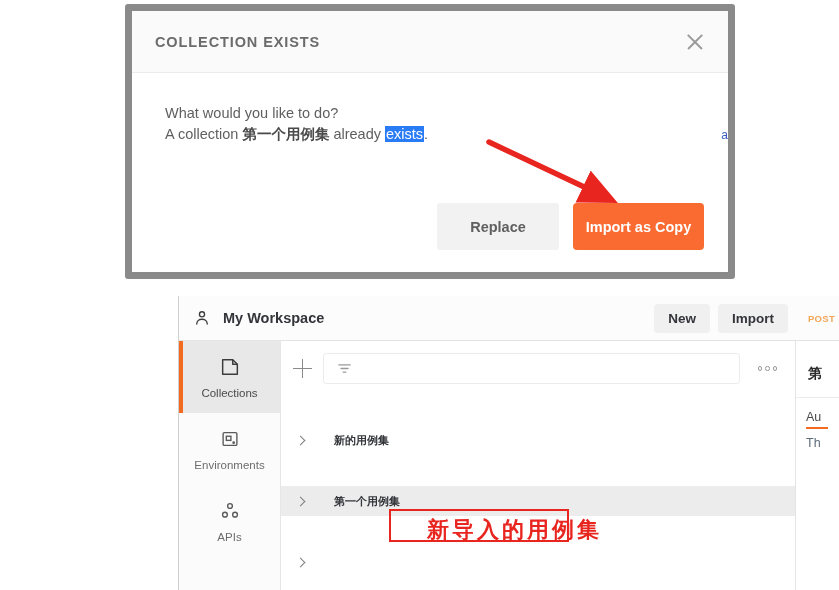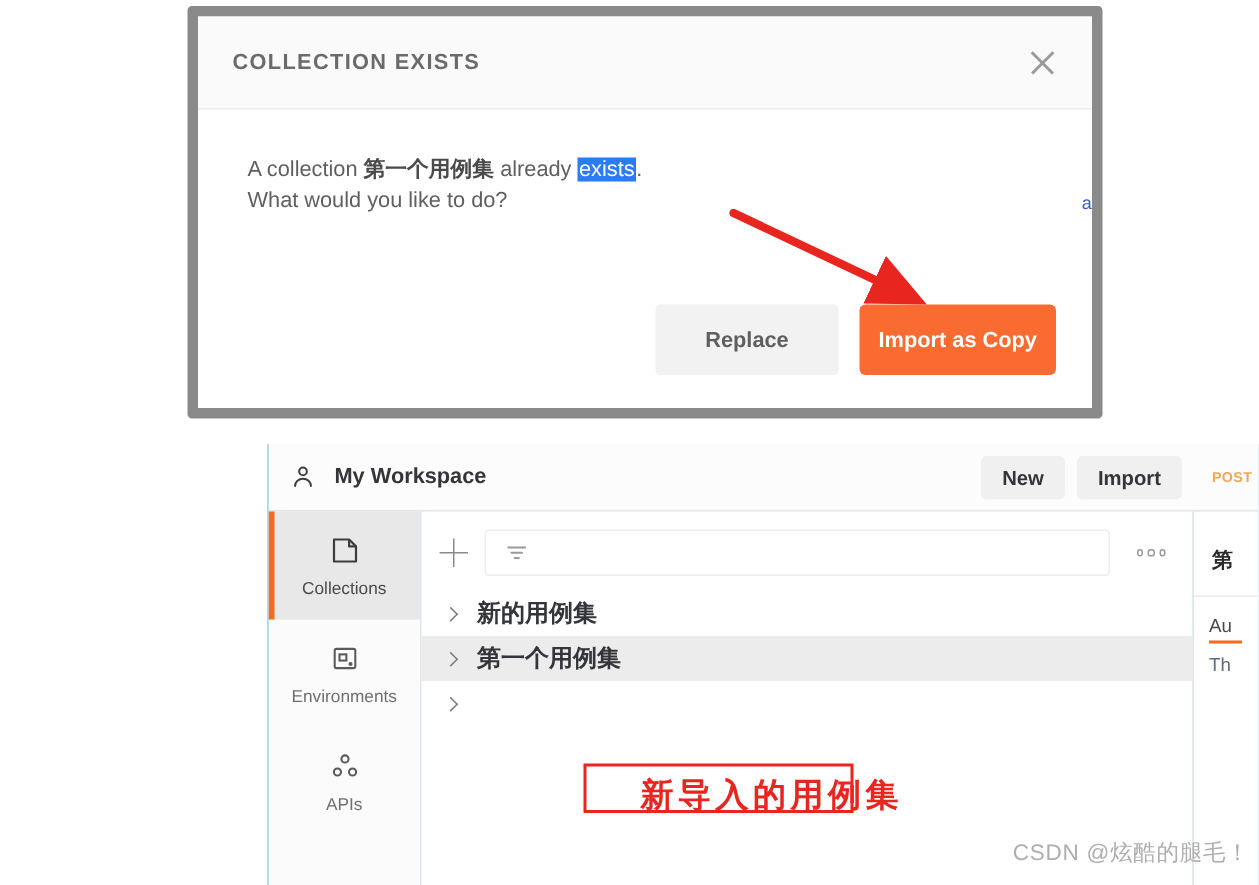--- a/index.html
+++ b/index.html
@@ -208,24 +208,25 @@
   }
   .dots-btn span {
     width: 4.5px; height: 4.5px; border-radius: 50%;
     border: 1px solid #9a9a9a;
   }
 
   .coll-item {
     height: 30px;
     display: flex; align-items: center;
     padding-left: 16px;
-    gap: 14px;
-    cursor: pointer;
-    font-size: 16px;
+    gap: 30px;
+    cursor: pointer;
+    font-size: 11px;
     color: #33353a;
+    margin-top: 31px;
   }
   .coll-item.selected { background: #ececec; }
   .chev {
     width: 7px; height: 7px;
     border-right: 1.5px solid #7d7d7d;
     border-top: 1.5px solid #7d7d7d;
     transform: rotate(45deg);
     flex: none;
   }
   .coll-name .cjk-n { font-weight: 700; }
@@ -292,24 +293,24 @@
 
   <div class="modal-frame">
     <div class="modal-inner">
 
       <div class="modal-header">
         <div class="modal-title">COLLECTION EXISTS</div>
         <div class="close-x"></div>
       </div>
 
       <div class="modal-body">
+        <div class="modal-msg-line">What would you like to do?</div>
         <div class="modal-msg-line">
           <span>A collection </span><span class="cjk">第一个用例集</span><span> already </span><span class="sel">exists</span><span>.</span>
         </div>
-        <div class="modal-msg-line">What would you like to do?</div>
       </div>
 
       <div class="modal-footer">
         <button class="btn-replace">Replace</button>
         <button class="btn-import-copy">Import as Copy</button>
       </div>
 
       <div class="bg-fragment">a</div>
     </div>
   </div>
@@ -406,15 +407,14 @@
         <div class="pane-title">第</div>
         <div class="pane-tab active">Au</div>
         <div class="pane-tab">Th</div>
       </div>
 
     </div>
   </div>
 
   <div class="anno-bottom">新导入的用例集</div>
 
-  <div class="watermark">CSDN @炫酷的腿毛！</div>
 
 </div>
 
 </body></html>

